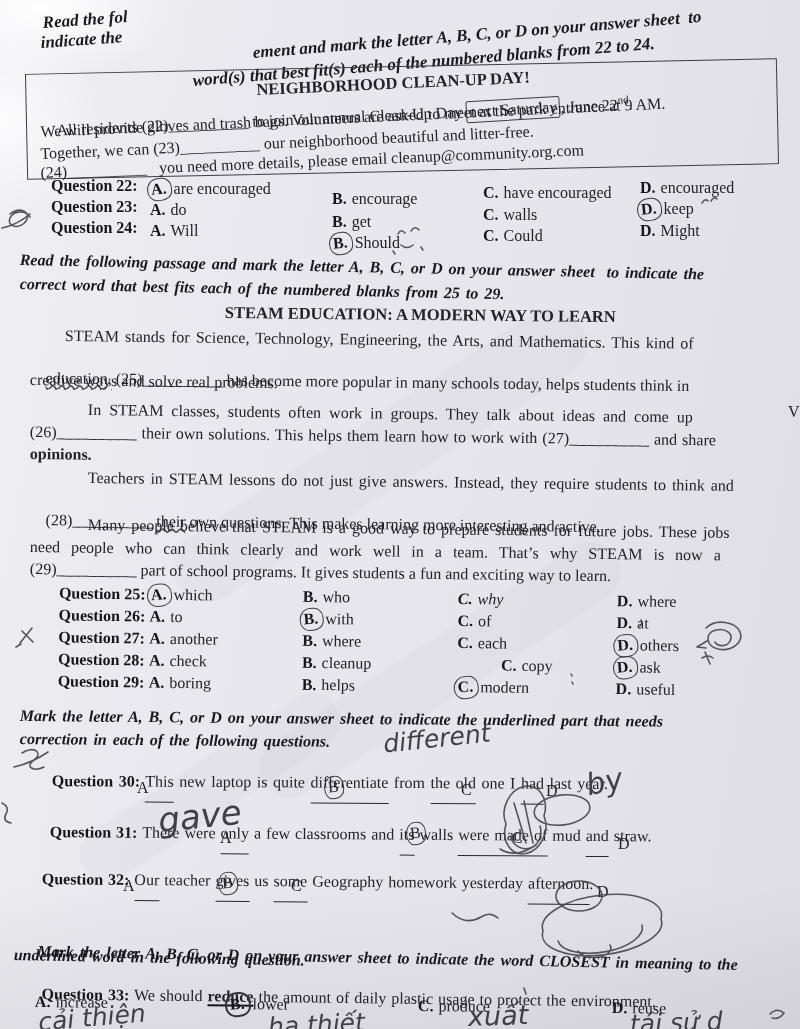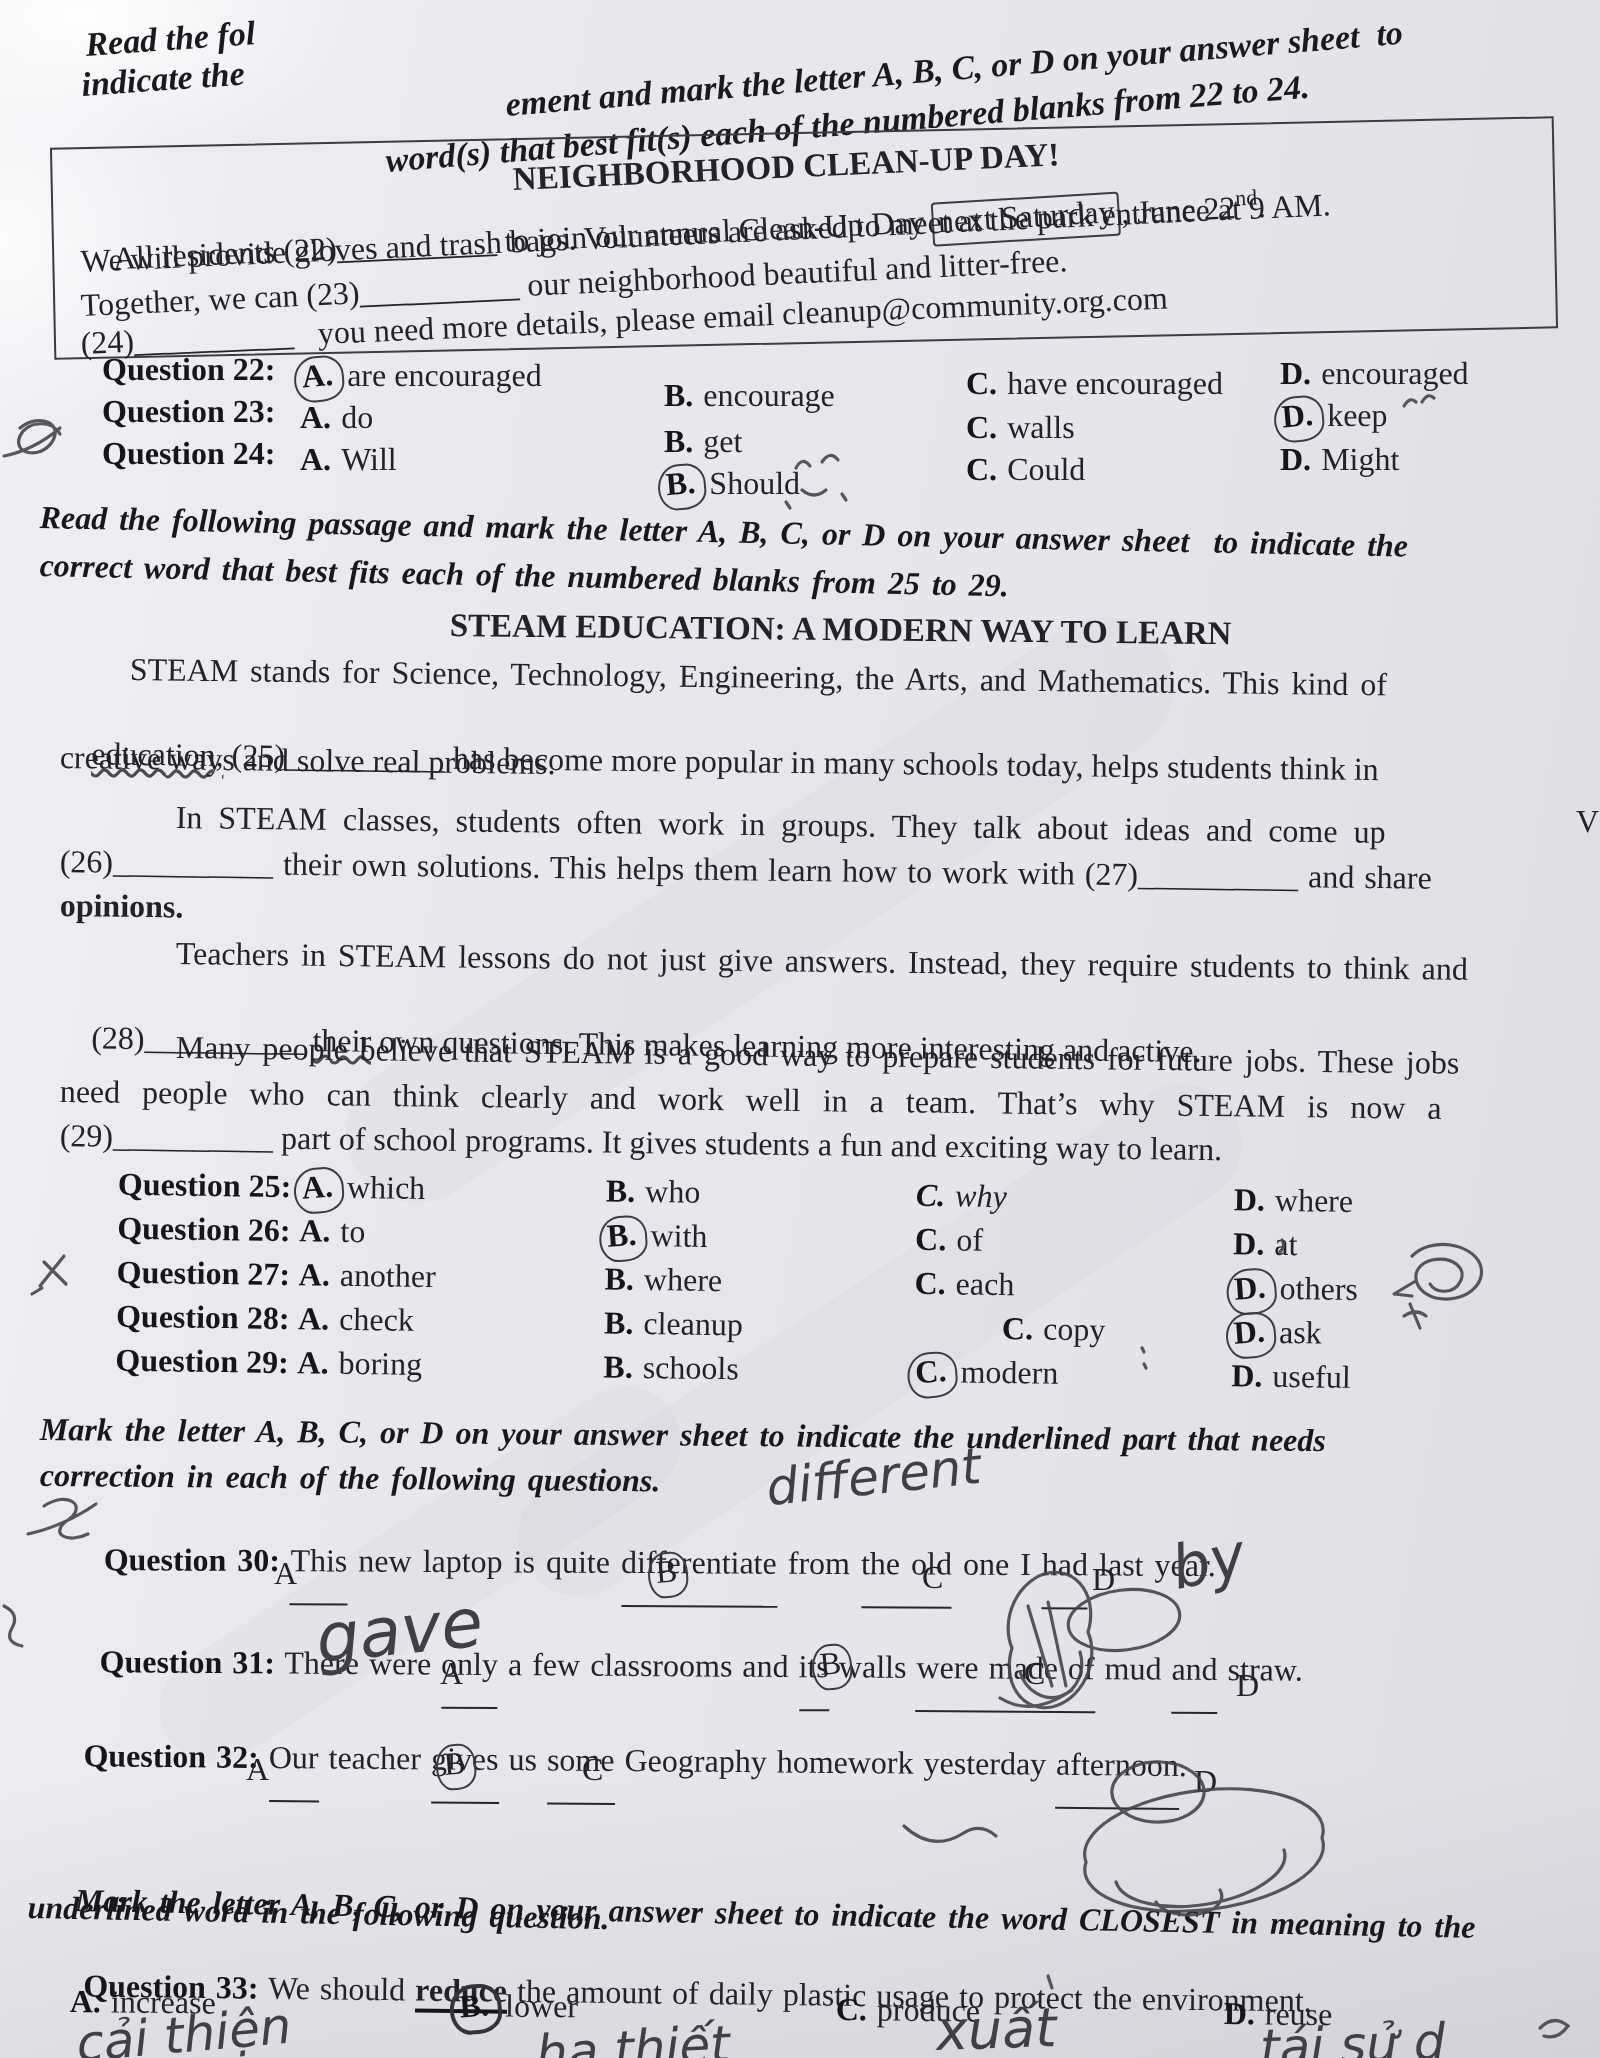--- a/index.html
+++ b/index.html
@@ -126,21 +126,21 @@
     <div class="line qrow" style="left:35px;top:649px;">
       <span class="cell qlabel">Question 28:</span>
       <span class="cell" style="left:115px;"><span class="okey">A.</span><span class="otext">check</span></span>
       <span class="cell" style="left:268px;"><span class="okey">B.</span><span class="otext">cleanup</span></span>
       <span class="cell" style="left:423px;margin-left:44px;"><span class="okey">C.</span><span class="otext">copy</span></span>
       <span class="cell" style="left:582px;"><span class="okey circ">D.</span><span class="otext">ask</span></span>
     </div>
     <div class="line qrow" style="left:35px;top:671px;">
       <span class="cell qlabel">Question 29:</span>
       <span class="cell" style="left:115px;"><span class="okey">A.</span><span class="otext">boring</span></span>
-      <span class="cell" style="left:268px;"><span class="okey">B.</span><span class="otext">schools</span></span>
+      <span class="cell" style="left:268px;"><span class="okey">B.</span><span class="otext">helps</span></span>
       <span class="cell" style="left:423px;"><span class="okey circ">C.</span><span class="otext">modern</span></span>
       <span class="cell" style="left:582px;"><span class="okey">D.</span><span class="otext">useful</span></span>
     </div>
   </div>
 
   <div class="line instr" style="left:20px;top:706px;transform:rotate(.5deg);transform-origin:0 0;">Mark the letter A, B, C, or D on your answer sheet to indicate the underlined part that needs</div>
   <div class="line instr" style="left:20px;top:729px;transform:rotate(.5deg);transform-origin:0 0;">correction in each of the following questions.</div>
 
   <div class="hw" style="left:383px;top:724px;font-size:25px;transform:rotate(-6deg);">different</div>
   <div class="line print" style="left:30px;top:751px;word-spacing:1.5px;transform:rotate(.3deg);transform-origin:0 0;">

